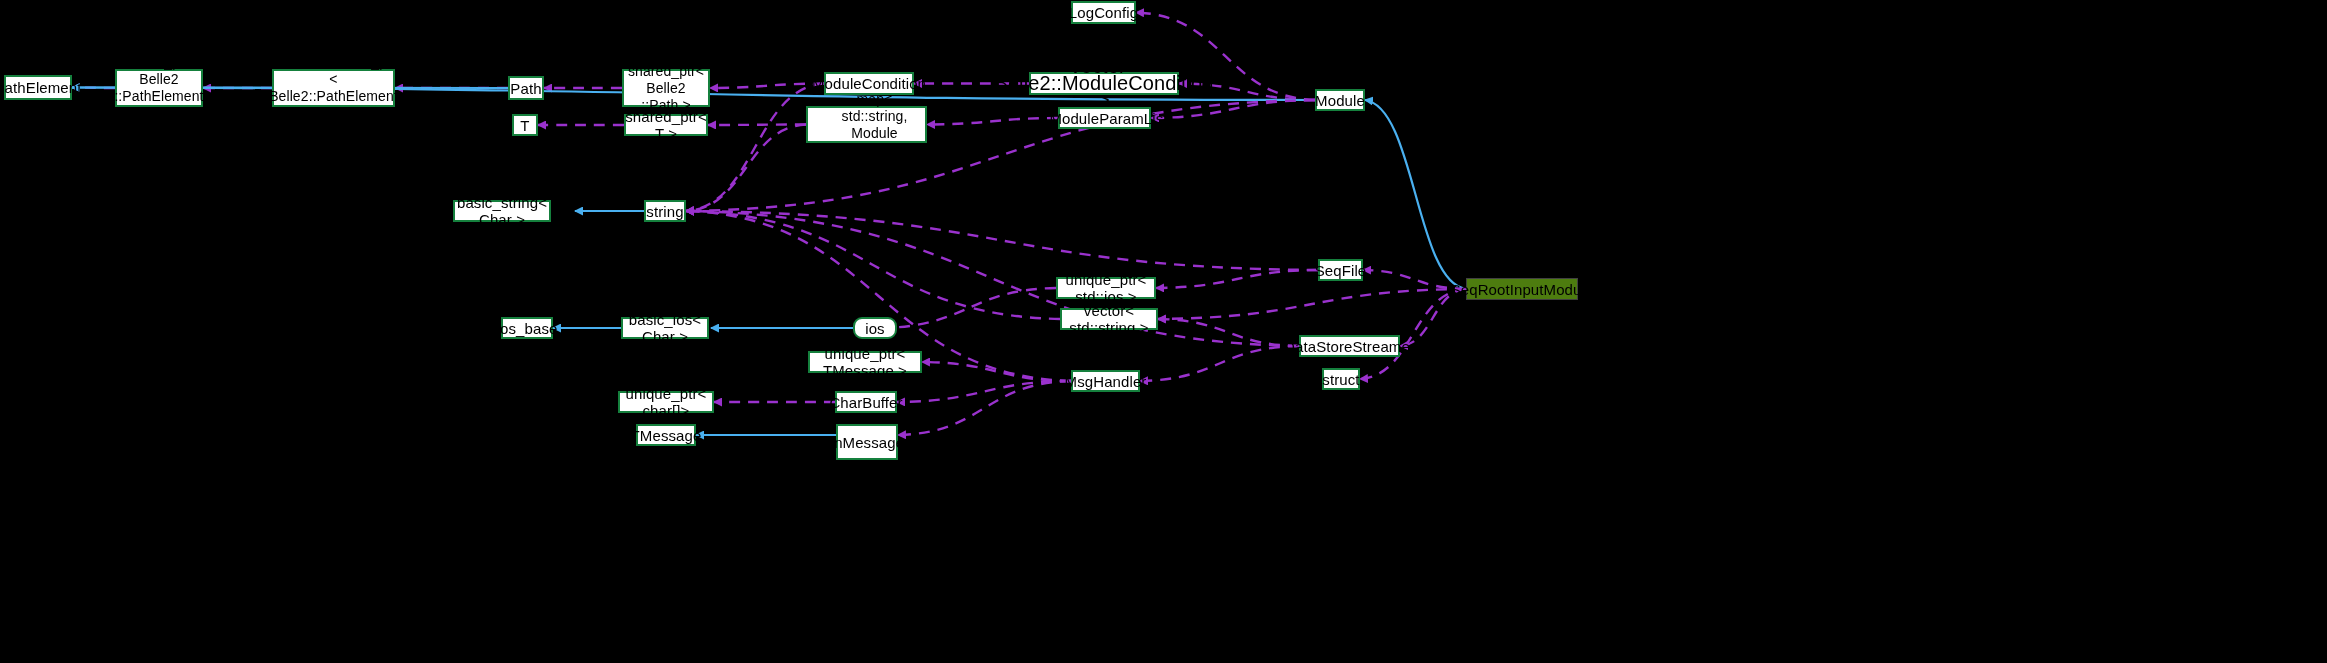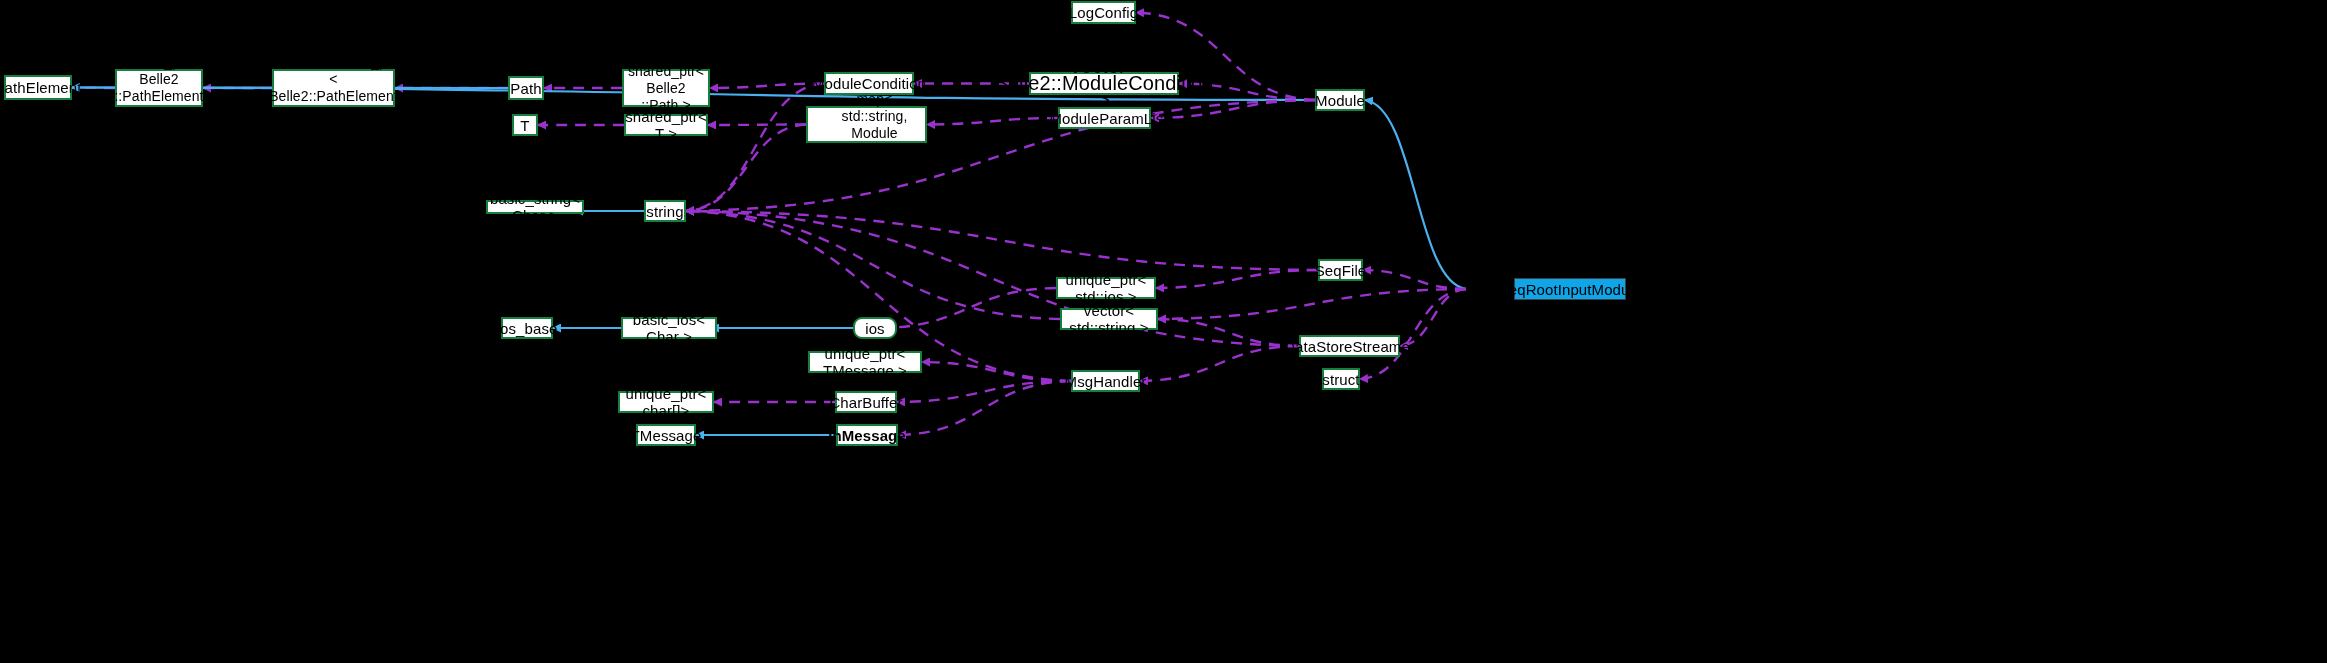--- a/index.html
+++ b/index.html
@@ -32,23 +32,22 @@
     font-size: 15px;
     line-height: 17px;
     text-align: center;
     display: flex;
     align-items: center;
     justify-content: center;
     white-space: pre;
     letter-spacing: 0.1px;
   }
   .node.current {
-    background: #0ea5e9;
+    background: #4d7c0f;
     border: 1px solid #404040;
-    margin-left: 48px;
   }
   .node-label {
     display: block;
     white-space: pre-line;
   }
 </style>
 </head>
 <body>
 
 <div id="canvas">
@@ -113,31 +112,31 @@
 ::Path &gt;</span></div>
       <div class="node" style="left: 512px; top: 114px; width: 26px; height: 22px;"><span class="node-label">T</span></div>
       <div class="node" style="left: 624px; top: 114px; width: 84px; height: 22px;"><span class="node-label">shared_ptr&lt; T &gt;</span></div>
       <div class="node" style="left: 1071px; top: 1px; width: 65px; height: 23px;"><span class="node-label">LogConfig</span></div>
       <div class="node" style="left: 824px; top: 72px; width: 90px; height: 23px;"><span class="node-label">ModuleCondition</span></div>
       <div class="node" style="left: 1029px; top: 72px; width: 150px; height: 23px;"><span class="node-label" style="font-size: 20px;">vector&lt; Belle2::ModuleCondition &gt;</span></div>
       <div class="node" style="left: 806px; top: 106px; width: 121px; height: 37px;"><span class="node-label" style="font-size: 14px; padding-left: 16px;">map&lt; std::string, Module
 ParamPtr &gt;</span></div>
       <div class="node" style="left: 1058px; top: 107px; width: 93px; height: 22px; padding-left: 8px;"><span class="node-label">ModuleParamList</span></div>
       <div class="node" style="left: 1315px; top: 89px; width: 50px; height: 22px;"><span class="node-label">Module</span></div>
-      <div class="node" style="left: 486px; top: 200px; width: 98px; height: 14px;"><span class="node-label">basic_string&lt; Char &gt;</span></div>
+      <div class="node" style="left: 453px; top: 200px; width: 98px; height: 22px;"><span class="node-label">basic_string&lt; Char &gt;</span></div>
       <div class="node" style="left: 644px; top: 200px; width: 42px; height: 22px;"><span class="node-label">string</span></div>
       <div class="node" style="left: 501px; top: 317px; width: 52px; height: 22px;"><span class="node-label">ios_base</span></div>
-      <div class="node" style="left: 621px; top: 317px; width: 96px; height: 22px; text-align: center;"><span class="node-label">basic_ios&lt; Char &gt;</span></div>
+      <div class="node" style="left: 621px; top: 317px; width: 88px; height: 22px; text-align: center;"><span class="node-label">basic_ios&lt; Char &gt;</span></div>
       <div class="node" style="left: 853px; top: 317px; width: 44px; height: 22px; border-radius: 9px;"><span class="node-label">ios</span></div>
       <div class="node" style="left: 1056px; top: 277px; width: 100px; height: 22px;"><span class="node-label">unique_ptr&lt; std::ios &gt;</span></div>
       <div class="node" style="left: 1060px; top: 308px; width: 98px; height: 22px;"><span class="node-label">vector&lt; std::string &gt;</span></div>
       <div class="node" style="left: 1318px; top: 259px; width: 45px; height: 22px;"><span class="node-label">SeqFile</span></div>
       <div class="node" style="left: 1299px; top: 335px; width: 101px; height: 22px;"><span class="node-label">DataStoreStreamer</span></div>
       <div class="node" style="left: 808px; top: 351px; width: 114px; height: 22px;"><span class="node-label">unique_ptr&lt; TMessage &gt;</span></div>
       <div class="node" style="left: 1071px; top: 370px; width: 69px; height: 22px;"><span class="node-label">MsgHandler</span></div>
       <div class="node" style="left: 1322px; top: 368px; width: 38px; height: 22px;"><span class="node-label">struct</span></div>
       <div class="node" style="left: 618px; top: 391px; width: 96px; height: 22px;"><span class="node-label">unique_ptr&lt; char[]&gt;</span></div>
       <div class="node" style="left: 835px; top: 391px; width: 62px; height: 22px; align-items: center;"><span class="node-label">CharBuffer</span></div>
       <div class="node" style="left: 636px; top: 424px; width: 60px; height: 22px;"><span class="node-label">TMessage</span></div>
-      <div class="node" style="left: 836px; top: 424px; width: 62px; height: 22px; font-weight: bold;"><span class="node-label">InMessage</span></div>
+      <div class="node" style="left: 836px; top: 424px; width: 62px; height: 36px;"><span class="node-label">InMessage</span></div>
       <div class="node current" style="left: 1466px; top: 278px; width: 112px; height: 22px;"><span class="node-label">SeqRootInputModule</span></div>
     </div>
 </div>
 
 </body></html>

